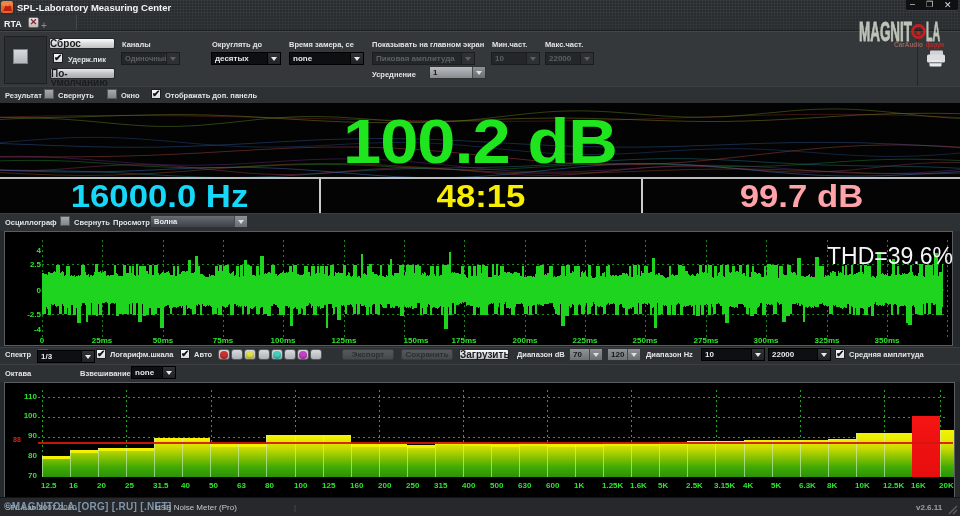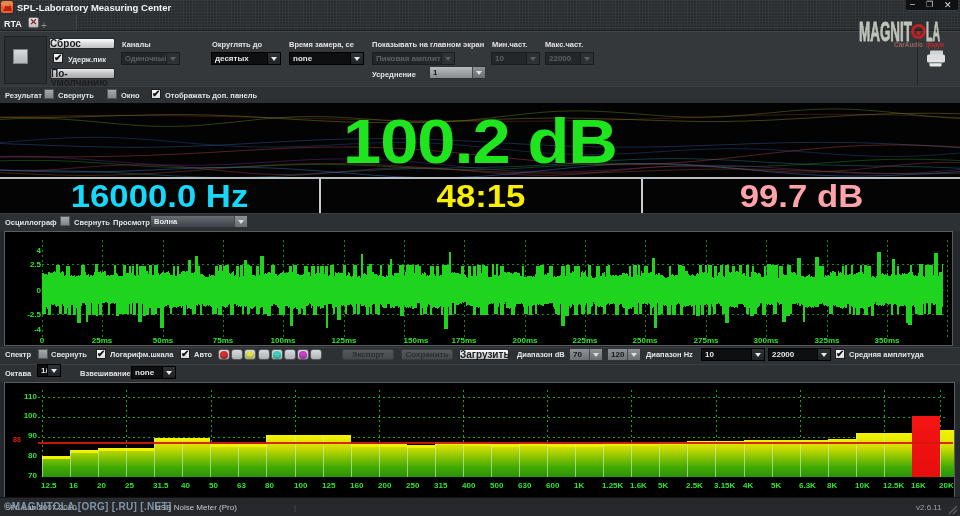--- a/index.html
+++ b/index.html
@@ -78,21 +78,21 @@
  <div class="cb" style="left:53px;top:21px"></div>
  <div class="lbl" style="left:68px;top:23px">Удерж.пик</div>
  <div class="btn" style="left:50px;top:36px;width:65px;background:linear-gradient(#e8eaec,#c0c2c4 50%,#a8aaac)">По-умолчанию</div>
  <div class="lbl" style="left:122px;top:8px">Каналы</div>
  <div class="ddd" style="left:121px;top:20px;width:59px;font-size:7.5px">Одиночный<span class="ar"></span></div>
  <div class="lbl" style="left:212px;top:8px">Округлять до</div>
  <div class="dd" style="left:211px;top:20px;width:70px">десятых<span class="ar"></span></div>
  <div class="lbl" style="left:289px;top:8px">Время замера, се</div>
  <div class="dd" style="left:289px;top:20px;width:75px">none<span class="ar"></span></div>
  <div class="lbl" style="left:372px;top:8px;width:115px;overflow:hidden">Показывать на главном экран</div>
- <div class="ddd" style="left:372px;top:20px;width:83px">Пиковая амплитуда<span class="ar"></span></div>
+ <div class="ddd" style="left:372px;top:20px;width:103px">Пиковая амплитуда<span class="ar"></span></div>
  <div class="lbl" style="left:372px;top:38px">Усреднение</div>
  <div class="ddl" style="left:429px;top:34px;width:57px">1<span class="ar"></span></div>
  <div class="lbl" style="left:492px;top:8px">Мин.част.</div>
  <div class="ddd" style="left:491px;top:20px;width:49px">10<span class="ar"></span></div>
  <div class="lbl" style="left:545px;top:8px">Макс.част.</div>
  <div class="ddd" style="left:545px;top:20px;width:49px">22000<span class="ar"></span></div>
  <div style="position:absolute;left:917px;top:0;width:1px;height:55px;background:#24272a"></div>
 </div>
 <svg class="abs" style="left:925px;top:50px;z-index:51" width="21" height="17" viewBox="0 0 21 17">
  <rect x="5" y="0.5" width="13" height="5" rx="1" fill="#cfd3d5"></rect>
@@ -177,20 +177,21 @@
     <div class="oxl" style="left:319px">125ms</div>
     <div class="oxl" style="left:391px">150ms</div>
     <div class="oxl" style="left:439px">175ms</div>
     <div class="oxl" style="left:500px">200ms</div>
     <div class="oxl" style="left:560px">225ms</div>
     <div class="oxl" style="left:620px">250ms</div>
     <div class="oxl" style="left:681px">275ms</div>
     <div class="oxl" style="left:741px">300ms</div>
     <div class="oxl" style="left:802px">325ms</div>
     <div class="oxl" style="left:862px">350ms</div>
+<div id="thd">THD=39.6%</div>
 </div>
 
 <div class="secrow" style="top:347px;height:17px"></div>
 <div class="lbl" style="left:5px;top:350px">Спектр</div>
 <div class="cbu" style="left:38px;top:349px"></div>
 <div class="lbl" style="left:51px;top:350px">Свернуть</div>
 <div class="cb" style="left:96px;top:349px"></div>
 <div class="lbl" style="left:110px;top:350px">Логарифм.шкала</div>
 <div class="cb" style="left:180px;top:349px"></div>
 <div class="lbl" style="left:194px;top:350px">Авто</div>
@@ -216,21 +217,21 @@
 <div class="lbl" style="left:517px;top:350px">Диапазон dB</div>
 <div class="ddl" style="left:569px;top:348px;width:34px;background:linear-gradient(#8e9296,#6e7276)">70<span class="ar"></span></div>
 <div class="ddl" style="left:607px;top:348px;width:34px;background:linear-gradient(#8e9296,#6e7276)">120<span class="ar"></span></div>
 <div class="lbl" style="left:646px;top:350px">Диапазон Hz</div>
 <div class="dd" style="left:701px;top:348px;width:64px">10<span class="ar"></span></div>
 <div class="dd" style="left:768px;top:348px;width:63px">22000<span class="ar"></span></div>
 <div class="cb" style="left:835px;top:349px"></div>
 <div class="lbl" style="left:849px;top:350px">Средняя амплитуда</div>
 <div class="secrow" style="top:364px;height:18px"></div>
 <div class="lbl" style="left:5px;top:369px">Октава</div>
-<div class="dd" style="left:37px;top:364px;width:24px">1/3<span class="ar"></span></div>
+<div class="dd" style="left:37px;top:350px;width:58px">1/3<span class="ar"></span></div>
 <div class="lbl" style="left:80px;top:369px">Взвешивание</div>
 <div class="dd" style="left:131px;top:366px;width:45px">none<span class="ar"></span></div>
 
 <div id="specp">
 <div class="hdot" style="top:14px"></div>
     <div class="syl" style="top:9px">110</div>
     <div class="hdot" style="top:34px"></div>
     <div class="syl" style="top:28px">100</div>
     <div class="hdot" style="top:54px"></div>
     <div class="syl" style="top:48px">90</div>
@@ -315,21 +316,21 @@
     <div class="sxl" style="left:906px">16K</div>
     <div class="bar" style="left:935px;top:47px;width:28px;height:47px;background:linear-gradient(#f6f200 0px,#eef000 3px,#eaec00 9px,#ccdc00 18px,#8cc400 27px,#42aa04 37px,#2a9208 47px)"></div>
     <div class="sxl" style="left:934px">20K</div>
 <div id="redline"></div>
 </div>
 
 <div id="status">
  <div class="stext" style="left:5px;color:#b6b9bc">SPL-Lab 2007-2010</div>
  <div class="stext" style="left:155px">USB Noise Meter (Pro)</div>
  <div class="stext" style="left:294px;color:#54575a">|</div>
- <div class="stext" style="left:916px;font-weight:normal;color:#9ea1a4">v2.6.11</div>
+ <div class="stext" style="left:916px;font-weight:bold;color:#9ea1a4">v2.6.11</div>
  <svg style="position:absolute;left:947px;top:6px" width="11" height="11">
       <path d="M10 2 L2 10 M10 6 L6 10" stroke="#5a5e62" stroke-width="1.4"></path>
     </svg>
 </div>
 <svg class="abs" style="left:859px;top:17px;z-index:50" width="86" height="34">
  <text x="0" y="24" font-family="Liberation Sans" font-size="28" font-weight="bold" fill="#bdc4b8" stroke="#bdc4b8" stroke-width="0.9" textLength="53" lengthAdjust="spacingAndGlyphs">MAGNIT</text>
  <circle cx="59.5" cy="14.5" r="6" fill="none" stroke="#c41f1f" stroke-width="2.8"></circle>
  <circle cx="59.5" cy="16" r="2.2" fill="#c41f1f"></circle>
  <text x="67" y="24" font-family="Liberation Sans" font-size="28" font-weight="bold" fill="#bdc4b8" stroke="#bdc4b8" stroke-width="0.9" textLength="14" lengthAdjust="spacingAndGlyphs">LA</text>
  <text x="35" y="30" font-family="Liberation Sans" font-size="7" font-weight="bold" fill="#96625c" textLength="29" lengthAdjust="spacingAndGlyphs">CarAudio</text>

